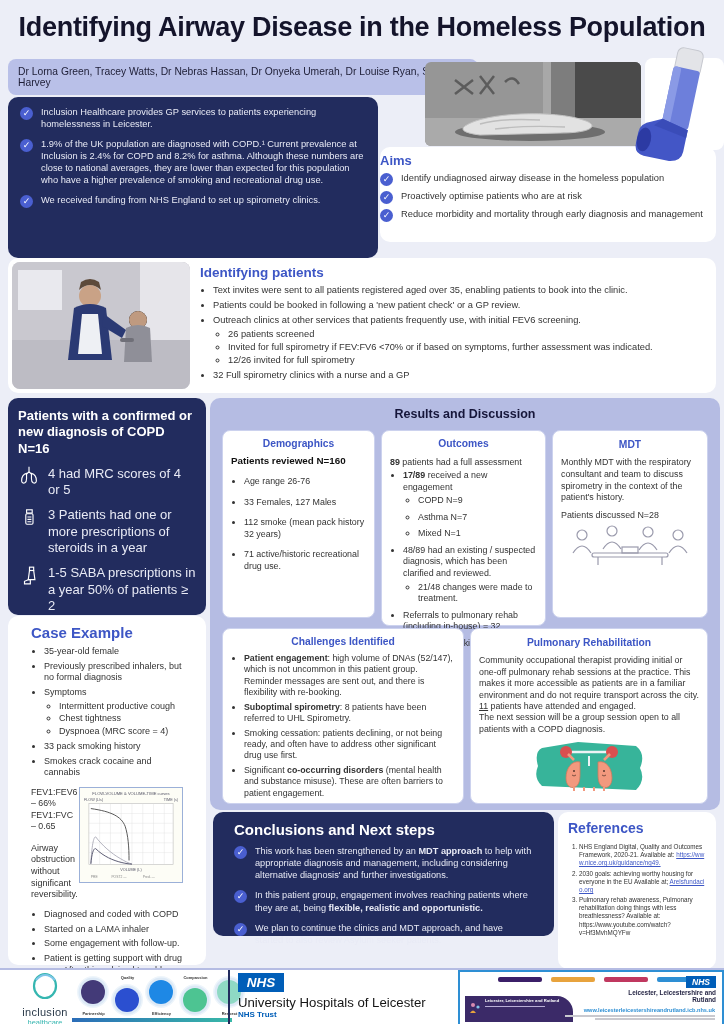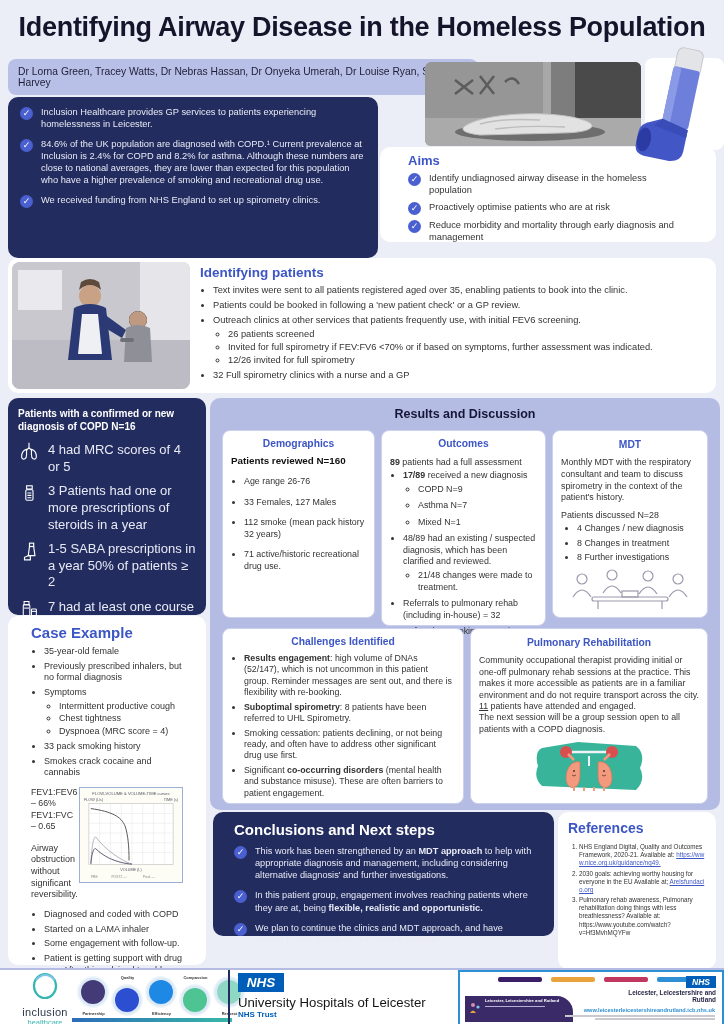--- a/index.html
+++ b/index.html
@@ -12,33 +12,33 @@
   .title{top:12px;left:0;right:0;text-align:center;font-size:27px;font-weight:bold;color:#14142b;letter-spacing:-.3px}
   .authors{left:8px;top:59px;width:470px;background:#b9c0e8;border-radius:8px;padding:7px 10px;font-size:10.3px;color:#1d1d35;z-index:1}
   .photo1{left:425px;top:62px;width:216px;height:84px;border-radius:6px;overflow:hidden;z-index:2}
   .inhaler-card{left:645px;top:58px;width:79px;height:92px;background:#fff;border-radius:8px}
   .inhaler{left:634px;top:44px;width:90px;height:130px;z-index:3}
   .bg-panel{left:8px;top:97px;width:370px;height:161px;padding:9px 12px}
   .bg-panel h2{font-size:14px;margin-bottom:6px}
   .crow{display:flex;gap:8px;margin-bottom:7px;font-size:9.3px;line-height:1.32}
   .navy .crow{color:#e8eaf5}
   .check{flex:0 0 13px;width:13px;height:13px;border-radius:50%;background:#4a5fd0;color:#fff;font-size:9px;line-height:13px;text-align:center;font-weight:bold;margin-top:1px}
-  .aims-panel{left:380px;top:147px;width:336px;height:95px;padding:6px 28px}
+  .aims-panel{left:380px;top:147px;width:336px;height:95px;padding:6px 0}
   .aims-panel h2{font-size:13px;margin-bottom:4px}
   .aims-panel .crow{color:#333;margin-bottom:4px}
   .idp{left:8px;top:258px;width:708px;height:135px}
   .idp-photo{left:4px;top:4px;width:178px;height:127px;border-radius:8px;overflow:hidden}
   .idp-content{left:192px;top:7px;right:10px}
   .idp-content h2{font-size:13.5px;margin-bottom:4px}
   ul.b{list-style:disc;padding-left:13px;font-size:9.3px;color:#333;line-height:1.3}
   ul.b li{margin-bottom:3px}
   ul.sub{list-style:circle;padding-left:15px;margin-top:2px}
   ul.sub li{margin-bottom:1px}
   .copd{left:8px;top:398px;width:198px;height:217px;padding:10px}
-  .copd h2{font-size:10px;line-height:1.25;margin-bottom:9px}
+  .copd h2{font-size:13px;line-height:1.25;margin-bottom:9px}
   .copd-item{display:flex;gap:8px;margin-bottom:8px;font-size:13px;line-height:1.28;color:#e8eaf5;align-items:flex-start}
   .copd-icon{flex:0 0 22px;text-align:center}
   .results{left:210px;top:398px;width:510px;height:412px;background:#b5bce3;border-radius:10px}
   .results-h{top:9px;left:0;right:0;text-align:center;font-size:12.5px;font-weight:bold;color:#16163a}
   .card{position:absolute;background:#fff;border:1px solid #ccd2ee;border-radius:8px;padding:7px 8px}
   .card-h{text-align:center;font-weight:bold;font-size:10.3px;color:#3d56c5;margin-bottom:6px}
   .card ul.b{font-size:8.9px}
   .demo{left:12px;top:32px;width:153px;height:188px}
   .demo-sub{font-weight:bold;font-size:9.8px;color:#111;margin:4px 0 10px}
   .demo ul.b li{margin-bottom:9px}
@@ -132,21 +132,21 @@
     </svg>
   </div>
 
   <div class="abs navy bg-panel">
     <div class="crow">
       <span class="check">✓</span>
       <span>Inclusion Healthcare provides GP services to patients experiencing homelessness in Leicester.</span>
     </div>
     <div class="crow">
       <span class="check">✓</span>
-      <span>84.6% of the UK population are diagnosed with COPD.¹ Current prevalence at Inclusion is 2.4% for COPD and 8.2% for asthma. Although these numbers are close to national averages, they are lower than expected for this population who have a higher prevalence of smoking and recreational drug use.</span>
+      <span>1.9% of the UK population are diagnosed with COPD.¹ Current prevalence at Inclusion is 2.4% for COPD and 8.2% for asthma. Although these numbers are close to national averages, they are lower than expected for this population who have a higher prevalence of smoking and recreational drug use.</span>
     </div>
     <div class="crow">
       <span class="check">✓</span>
       <span>We received funding from NHS England to set up spirometry clinics.</span>
     </div>
   </div>
 
   <div class="abs wp aims-panel">
     <h2 class="blueh">Aims</h2>
     <div class="crow">
@@ -266,67 +266,62 @@
         <li>33 Females, 127 Males</li>
         <li>112 smoke (mean pack history 32 years)</li>
         <li>71 active/historic recreational drug use.</li>
       </ul>
     </div>
 
     <div class="card outc">
       <div class="card-h">Outcomes</div>
       <div><span class="b7">89</span><span> patients had a full assessment</span></div>
       <ul class="b" style="margin-top:2px">
-        <li><span class="b7">17/89</span><span> received a new diagnosis</span>
+        <li><span class="b7">17/89</span><span> received a new engagement</span>
           <ul class="sub">
             <li>COPD N=9</li>
             <li>Asthma N=7</li>
             <li>Mixed N=1</li>
           </ul>
         </li>
         <li><span>48/89 had an existing / suspected diagnosis, which has been clarified and reviewed.</span>
           <ul class="sub">
               <li>21/48 changes were made to treatment.</li>
             </ul>
         </li>
         <li>Referrals to pulmonary rehab (including in-house) = 32</li>
         <li>Referral to smoking cessation = 17</li>
       </ul>
     </div>
 
     <div class="card mdt">
       <div class="card-h">MDT</div>
       <p>Monthly MDT with the respiratory consultant and team to discuss spirometry in the context of the patient's history.</p>
       <p style="margin-bottom:2px">Patients discussed N=28</p>
-      <ul class="b" style="padding-left:16px">
-        <li>4 Changes / new diagnosis</li>
-        <li>8 Changes in treatment</li>
-        <li>8 Further investigations</li>
-      </ul>
       <div style="text-align:center;margin-top:2px">
         <svg width="128" height="44" viewBox="0 0 128 44" fill="none" stroke="#9a9aac" stroke-width="1.2">
           <circle cx="16" cy="12" r="5"></circle>
             <path d="M7 30 q9 -14 18 0"></path>
           <circle cx="46" cy="8" r="5"></circle>
             <path d="M37 26 q9 -14 18 0"></path>
           <circle cx="82" cy="9" r="5"></circle>
             <path d="M73 27 q9 -14 18 0"></path>
           <circle cx="112" cy="12" r="5"></circle>
             <path d="M103 30 q9 -14 18 0"></path>
           <rect x="26" y="30" width="76" height="4" rx="2"></rect>
           <path d="M32 34 v8 M96 34 v8"></path>
           <rect x="56" y="24" width="16" height="6"></rect>
         </svg>
       </div>
     </div>
 
     <div class="card chal">
       <div class="card-h">Challenges Identified</div>
       <ul class="b">
-        <li><span></span><span class="b7">Results engagement</span><span>: high volume of DNAs (52/147), which is not uncommon in this patient group. Reminder messages are sent out, and there is flexibility with re-booking.</span></li>
+        <li><span></span><span class="b7">Patient engagement</span><span>: high volume of DNAs (52/147), which is not uncommon in this patient group. Reminder messages are sent out, and there is flexibility with re-booking.</span></li>
         <li><span></span><span class="b7">Suboptimal spirometry</span><span>: 8 patients have been referred to UHL Spirometry.</span></li>
         <li><span>Smoking cessation: patients declining, or not being ready, and often have to address other significant drug use first.</span><span class="b7"></span><span></span></li>
         <li><span>Significant </span><span class="b7">co-occurring disorders</span><span> (mental health and substance misuse). These are often barriers to patient engagement.</span></li>
       </ul>
     </div>
 
     <div class="card rehab">
       <div class="card-h">Pulmonary Rehabilitation</div>
       <div>Community occupational therapist providing initial or one-off pulmonary rehab sessions at the practice. This makes it more accessible as patients are in a familiar environment and do not require transport across the city.</div>
       <div><span class="u">11</span><span> patients have attended and engaged.</span></div>

